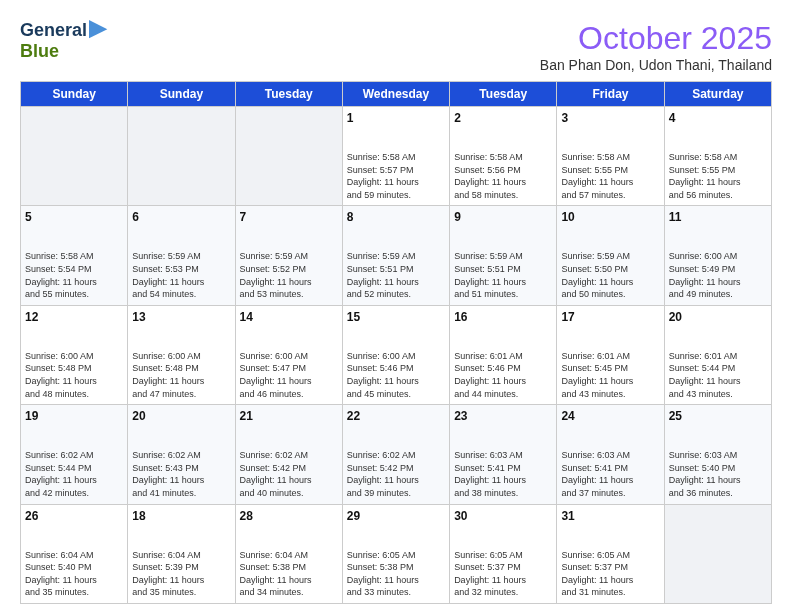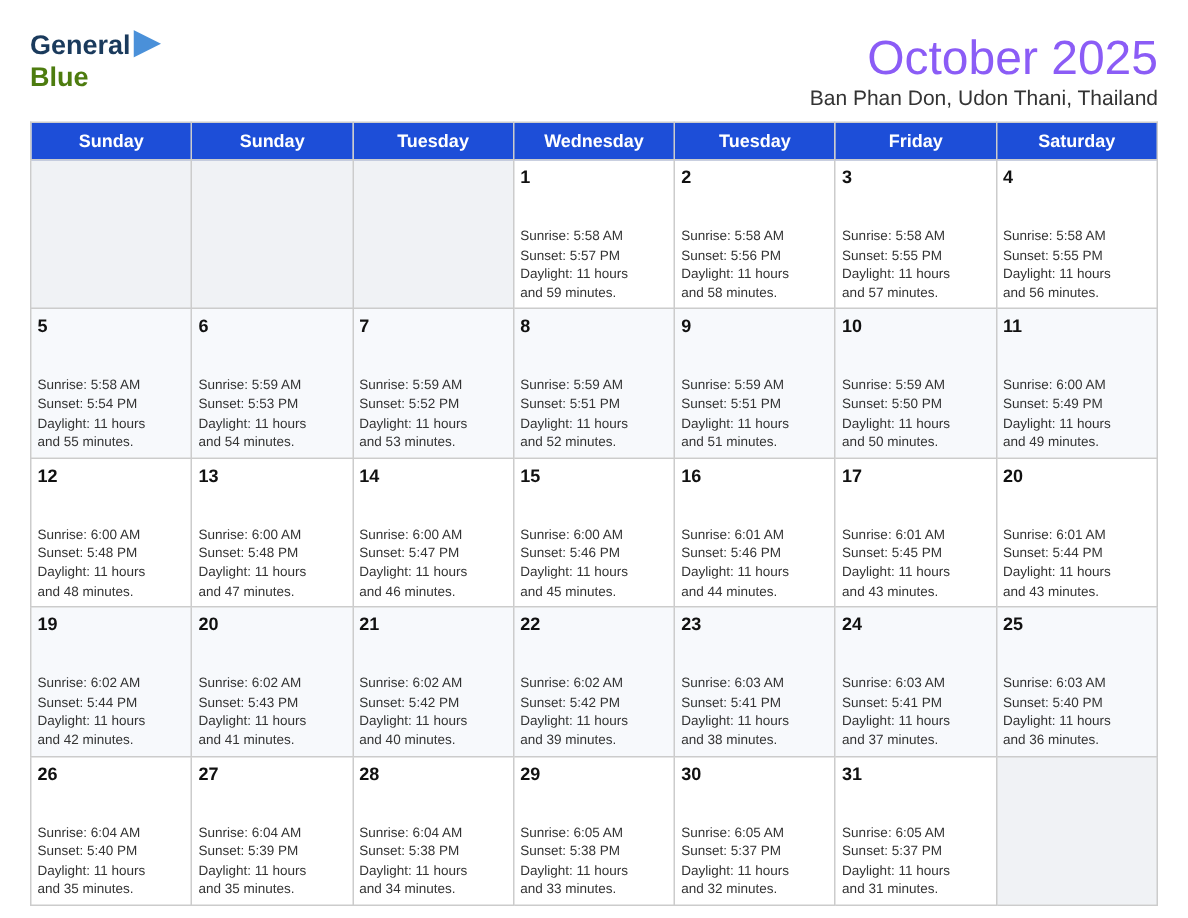--- a/index.html
+++ b/index.html
@@ -314,21 +314,21 @@
         </tr>
         <tr>
           <td>
             <span class="day-number">26</span>
             <div class="cell-info" style="white-space: pre-line;">Sunrise: 6:04 AM
 Sunset: 5:40 PM
 Daylight: 11 hours
 and 35 minutes.</div>
           </td>
           <td>
-            <span class="day-number">27</span>
+            <span class="day-number">18</span>
             <div class="cell-info" style="white-space: pre-line;">Sunrise: 6:04 AM
 Sunset: 5:39 PM
 Daylight: 11 hours
 and 35 minutes.</div>
           </td>
           <td>
             <span class="day-number">28</span>
             <div class="cell-info" style="white-space: pre-line;">Sunrise: 6:04 AM
 Sunset: 5:38 PM
 Daylight: 11 hours

